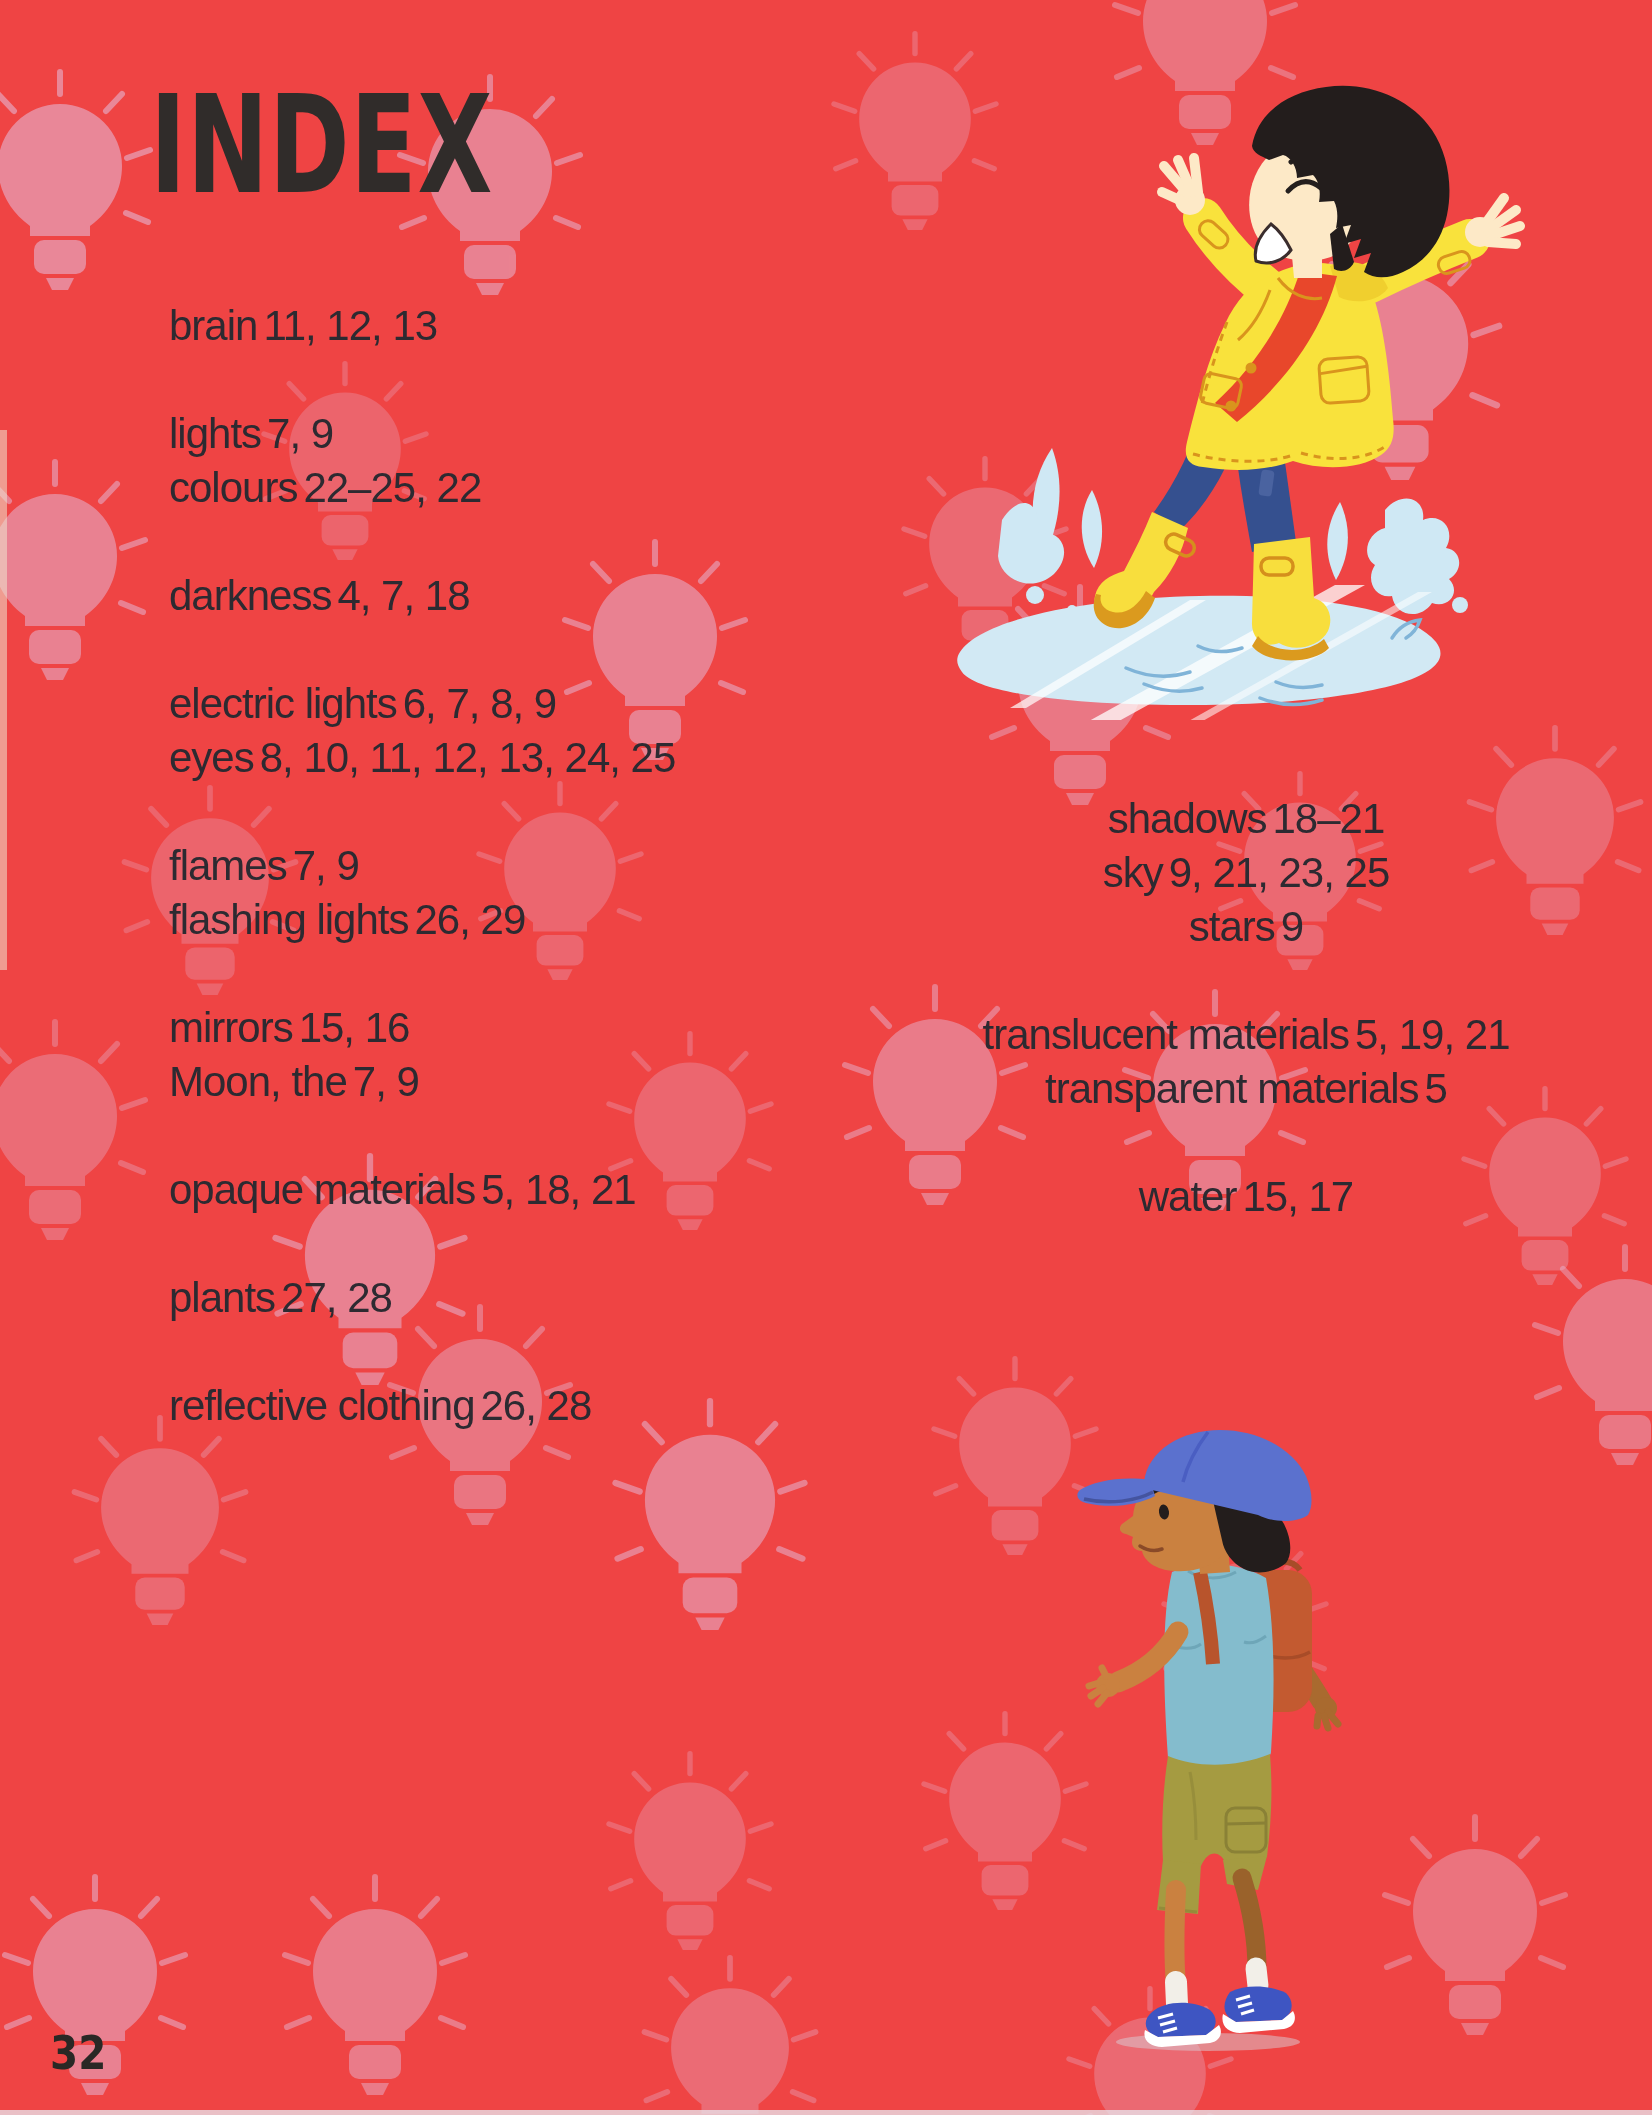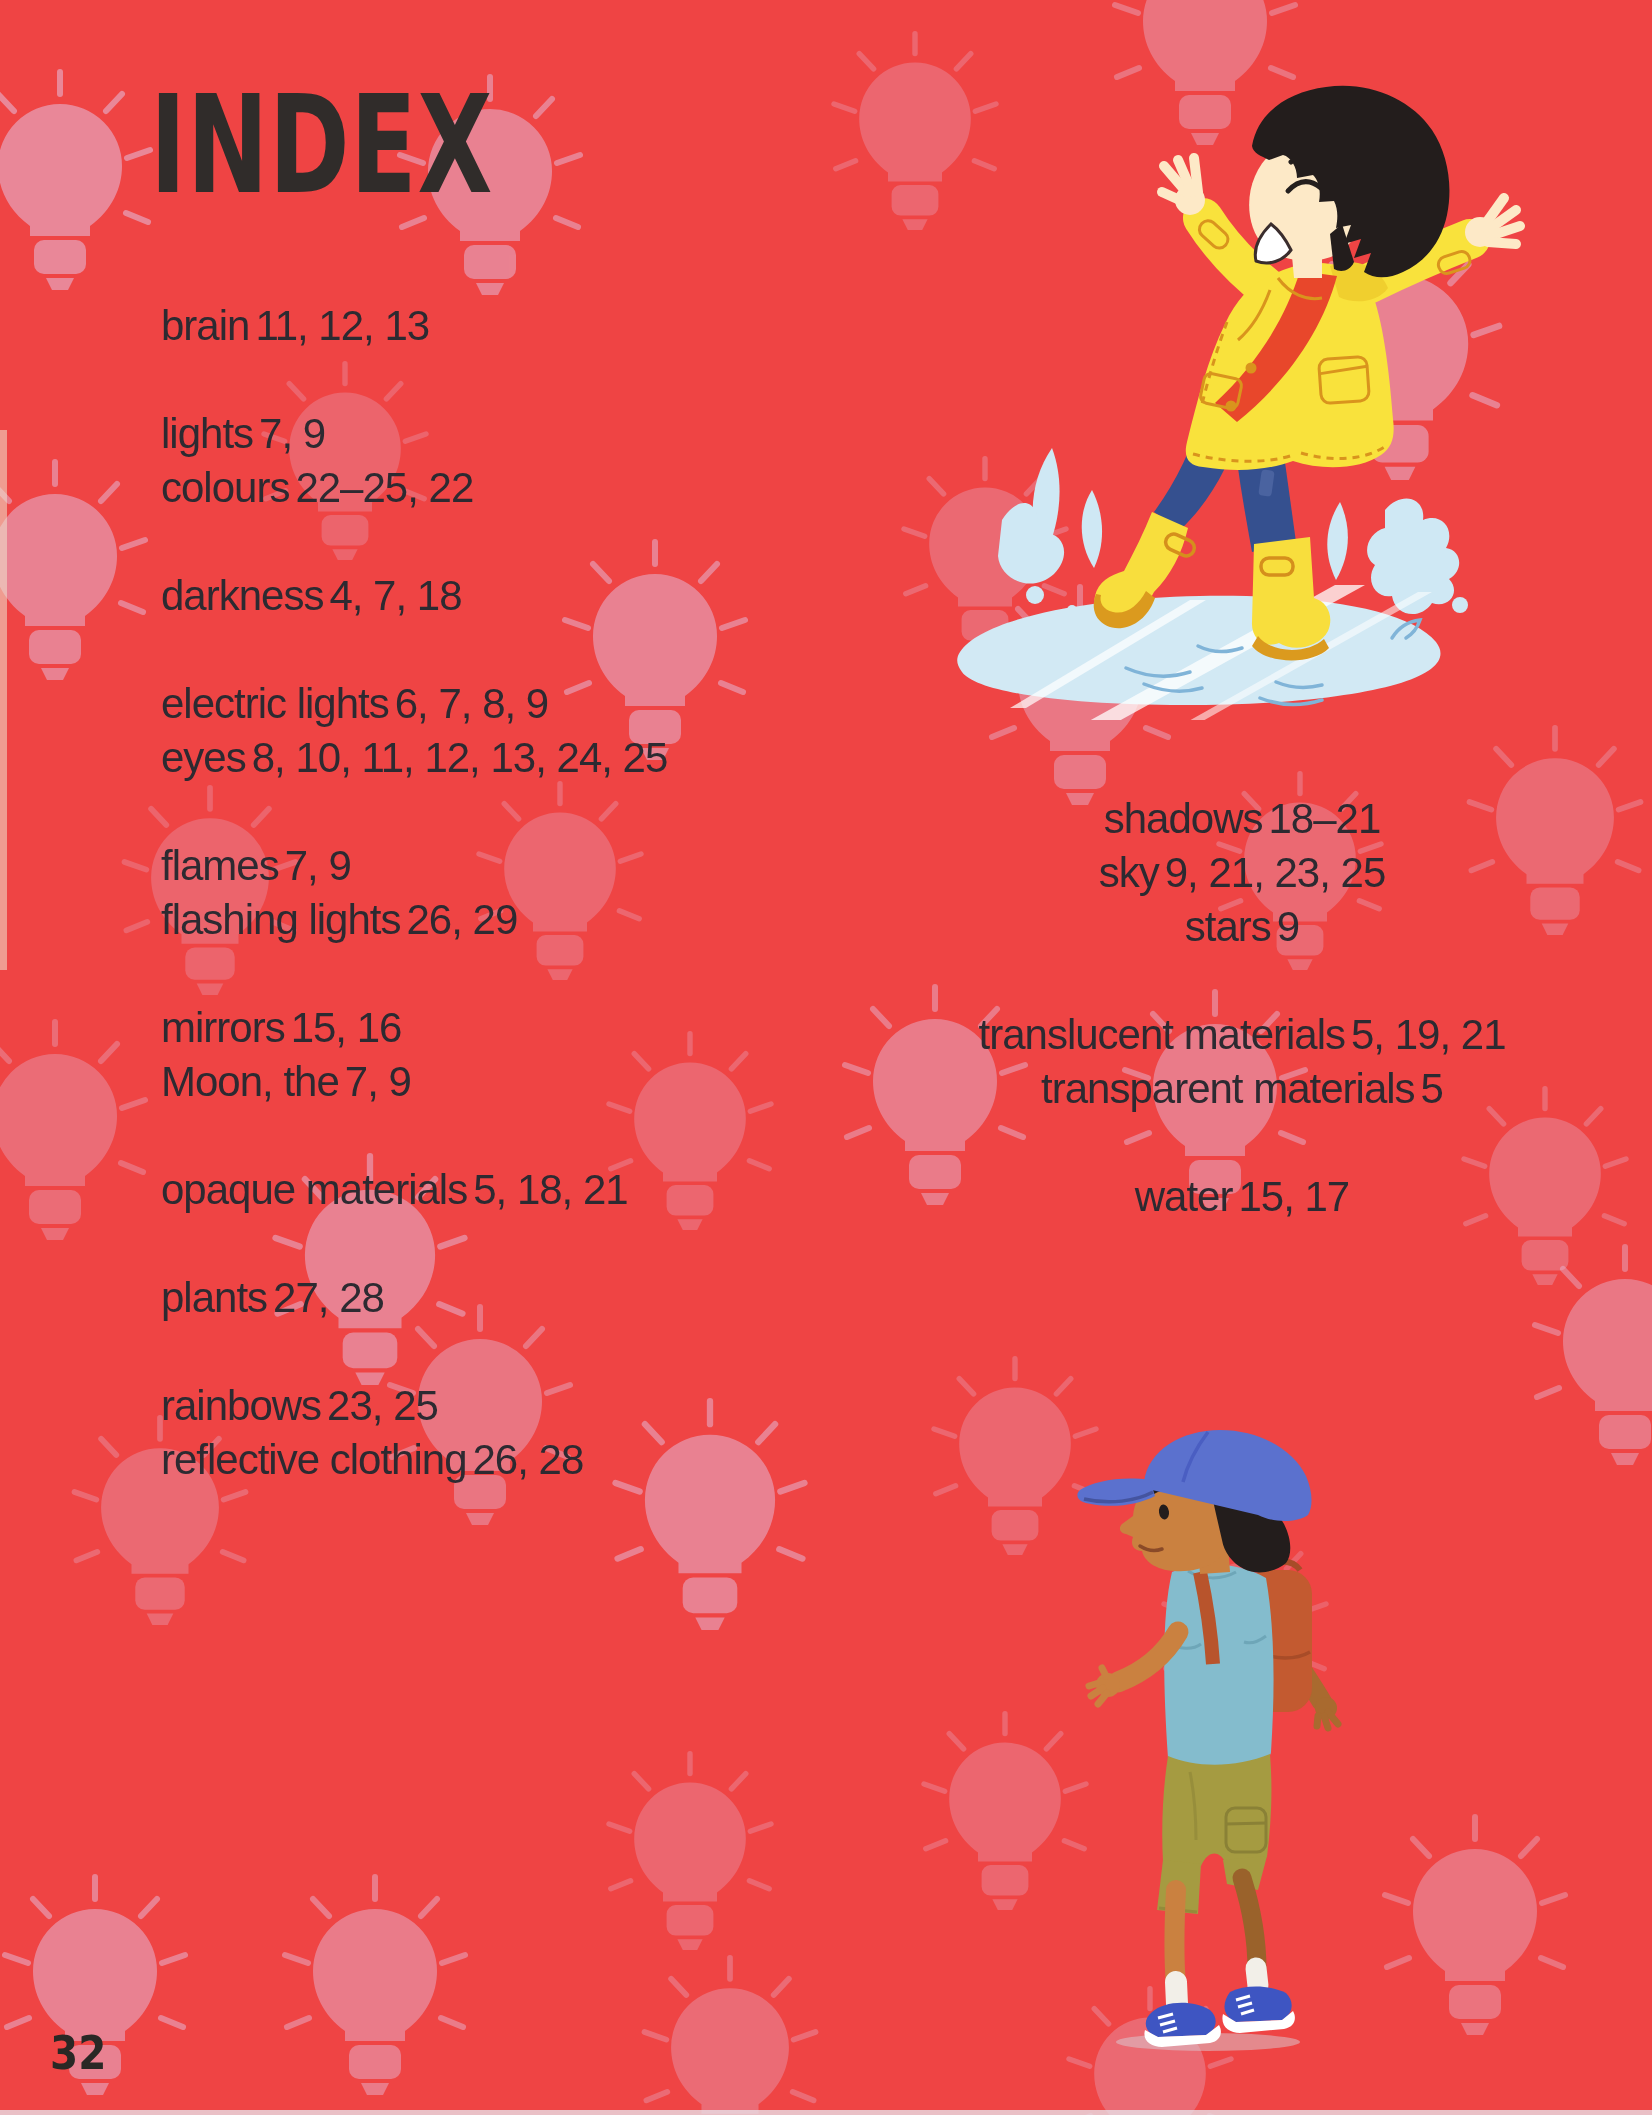--- a/index.html
+++ b/index.html
@@ -7,21 +7,21 @@
   .page{position:absolute;inset:0;width:1652px;height:2115px;background:#ef4444;overflow:hidden;}
   .bulb-pattern{position:absolute;left:0;top:0;width:1652px;height:2115px;color:#e5bfdd;pointer-events:none;}
   .scan-edge-left{position:absolute;left:0;top:430px;width:7px;height:540px;background:#efe6cf;opacity:.55;}
   .scan-edge-bottom{position:absolute;left:0;top:2110px;width:1652px;height:5px;background:#e9e0e7;opacity:.8;}
   .title{position:absolute;left:150px;top:78px;font-family:"DejaVu Sans",sans-serif;font-weight:800;
          font-size:135px;line-height:135px;letter-spacing:1px;color:#302c2a;
          transform:scaleX(.72);transform-origin:left top;white-space:nowrap;}
   .col{position:absolute;color:#2d2a31;font-size:42px;letter-spacing:-1px;line-height:54px;}
   .col-left{left:153px;top:299px;width:770px;}
   .col-right{left:888px;top:792px;width:700px;text-align:center;}
-  .group{margin:0 0 54px 8px;}
+  .group{margin:0 0 54px 16px;}
   .entry{padding-left:36px;text-indent:-36px;}
   .pages{margin-left:6px;}
   .page-number{position:absolute;left:50px;top:2026px;font-family:"DejaVu Sans",sans-serif;font-weight:800;
          font-size:46px;color:#2a2825;transform:scaleX(.88);transform-origin:left top;}
   .illo{position:absolute;pointer-events:none;}
   .illo-puddle{left:940px;top:50px;width:620px;height:670px;}
   .illo-walker{left:1060px;top:1420px;width:300px;height:650px;}
 </style>
 </head>
 <body>
@@ -108,21 +108,20 @@
         <div class="entry"><span class="term">mirrors</span><span class="pages">15, 16</span></div>
         <div class="entry"><span class="term">Moon, the</span><span class="pages">7, 9</span></div>
       </div>
       <div class="group">
         <div class="entry"><span class="term">opaque materials</span><span class="pages">5, 18, 21</span></div>
       </div>
       <div class="group">
         <div class="entry"><span class="term">plants</span><span class="pages">27, 28</span></div>
       </div>
       <div class="group">
-        <div class="entry"><span class="term">rainbows</span><span class="pages">23, 25</span></div>
         <div class="entry"><span class="term">reflective clothing</span><span class="pages">26, 28</span></div>
       </div>
     </div>
   <div class="col col-right">
       <div class="group">
         <div class="entry"><span class="term">shadows</span><span class="pages">18–21</span></div>
         <div class="entry"><span class="term">sky</span><span class="pages">9, 21, 23, 25</span></div>
         <div class="entry"><span class="term">stars</span><span class="pages">9</span></div>
       </div>
       <div class="group">

